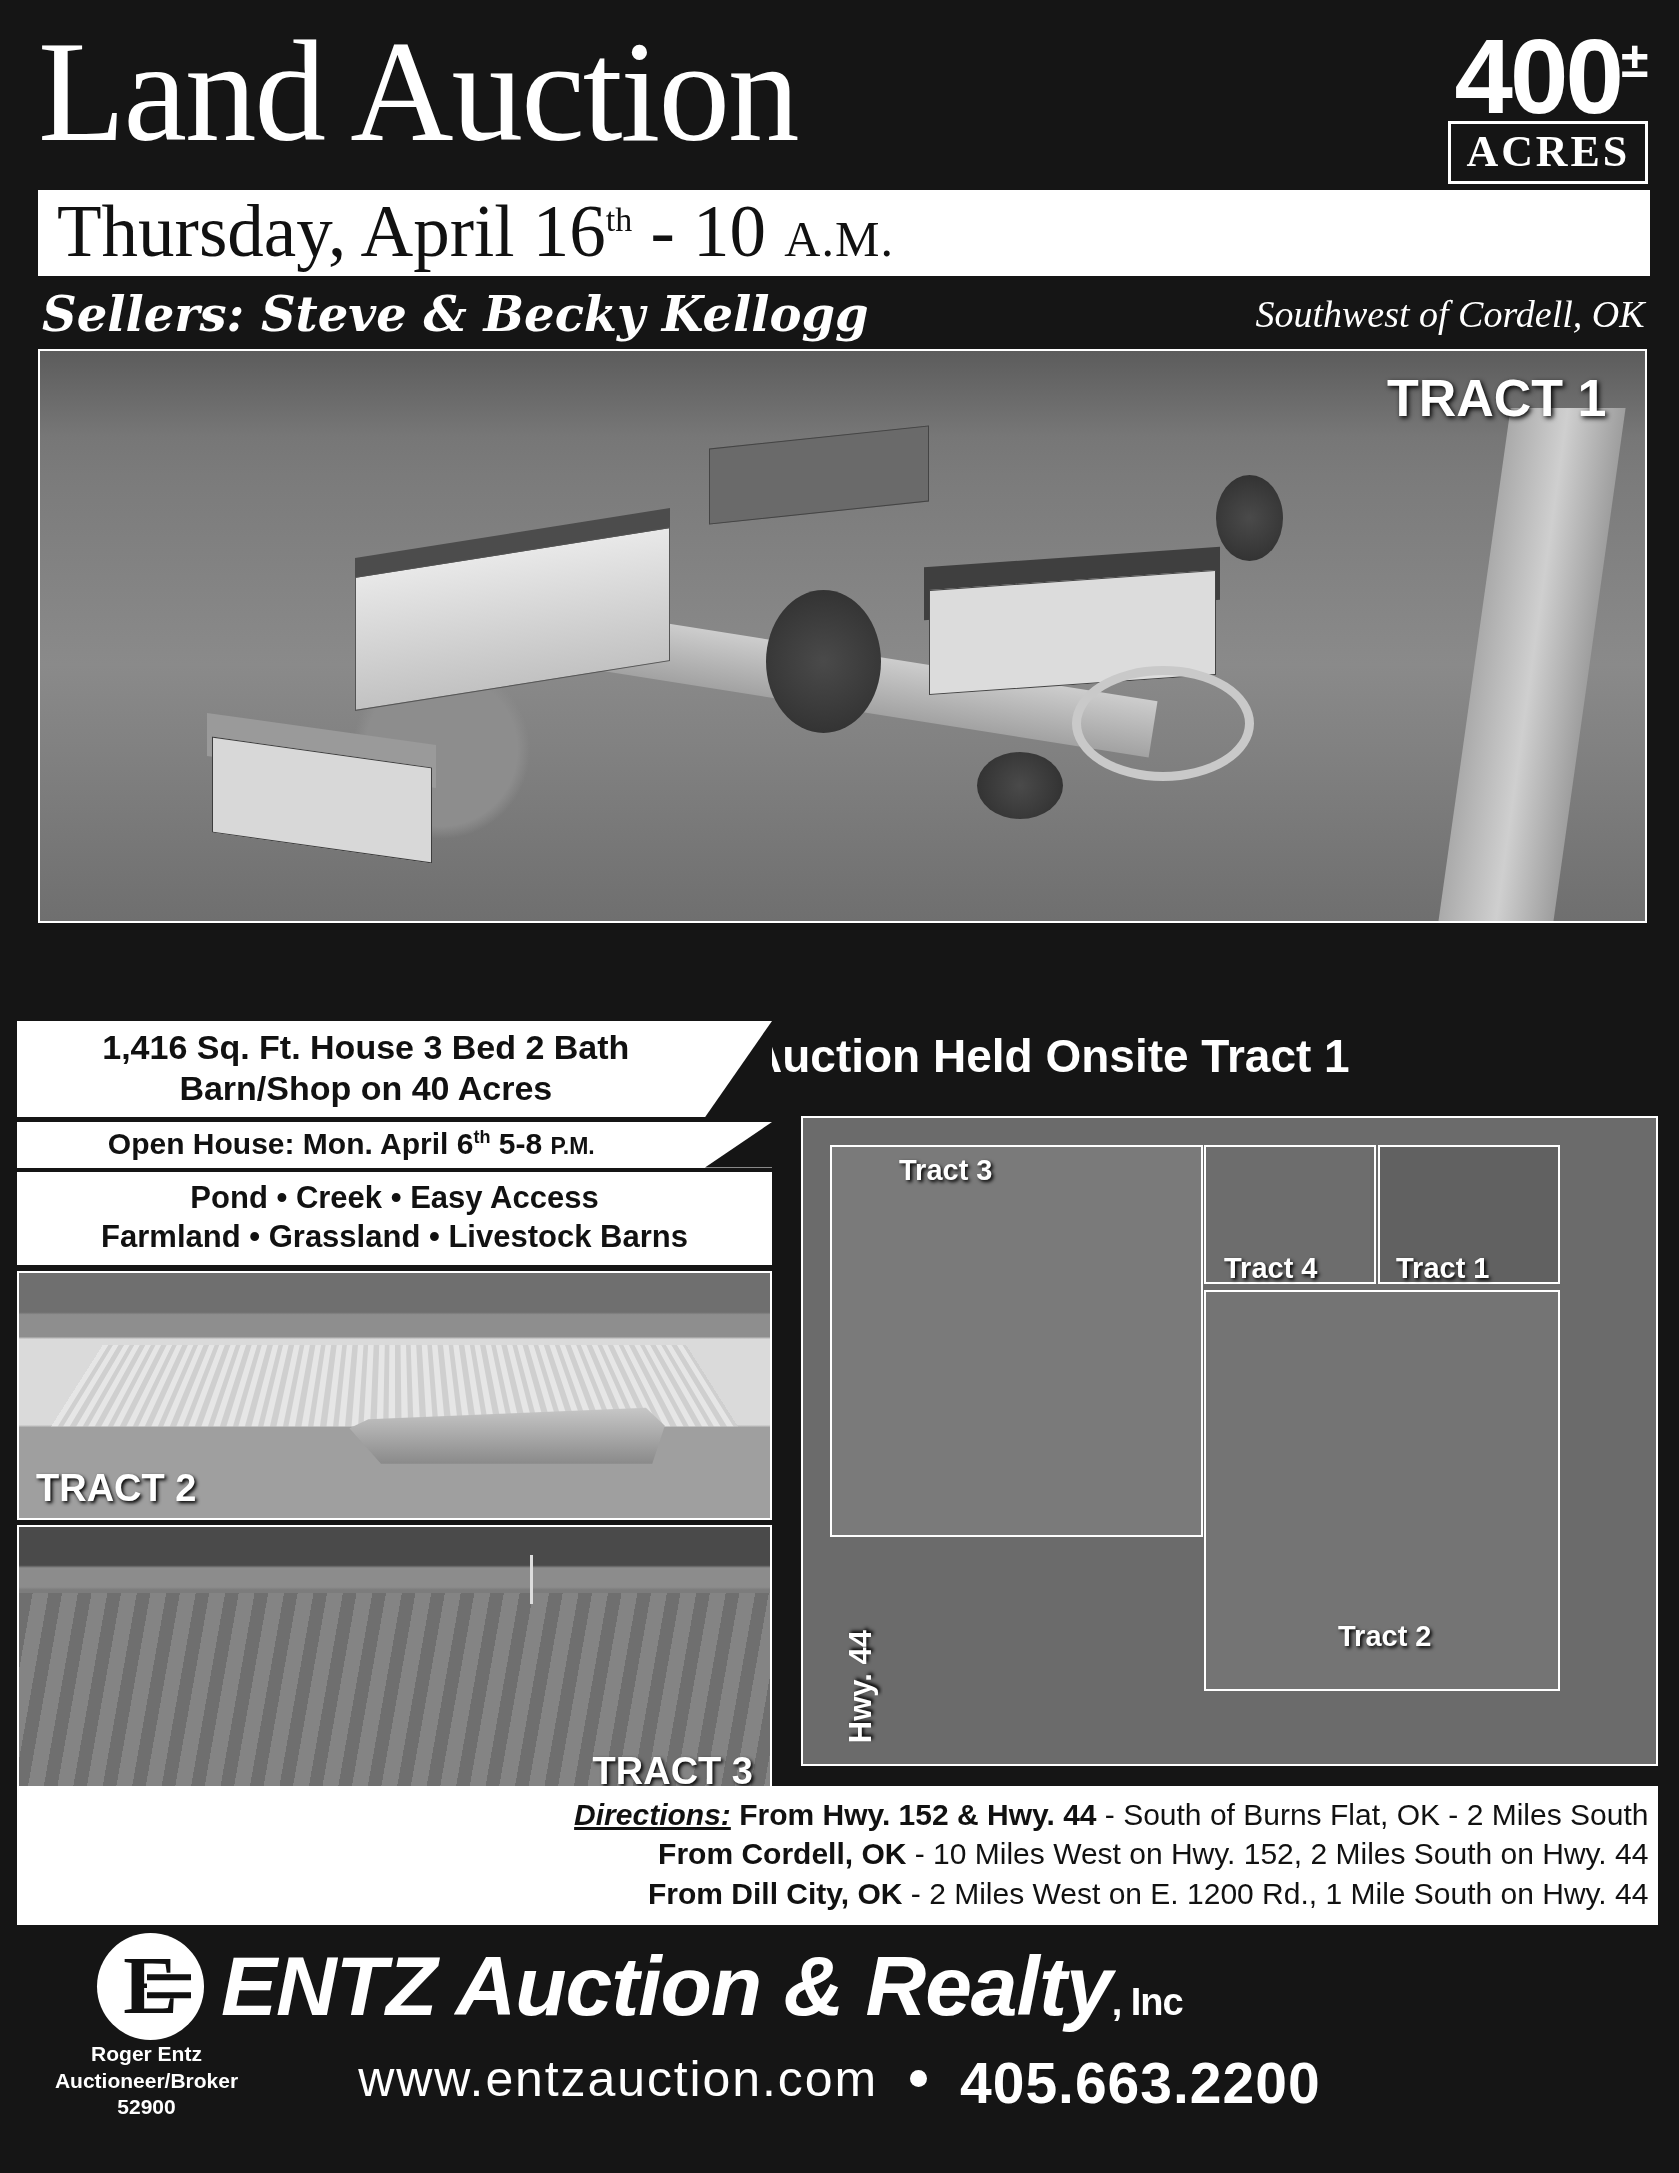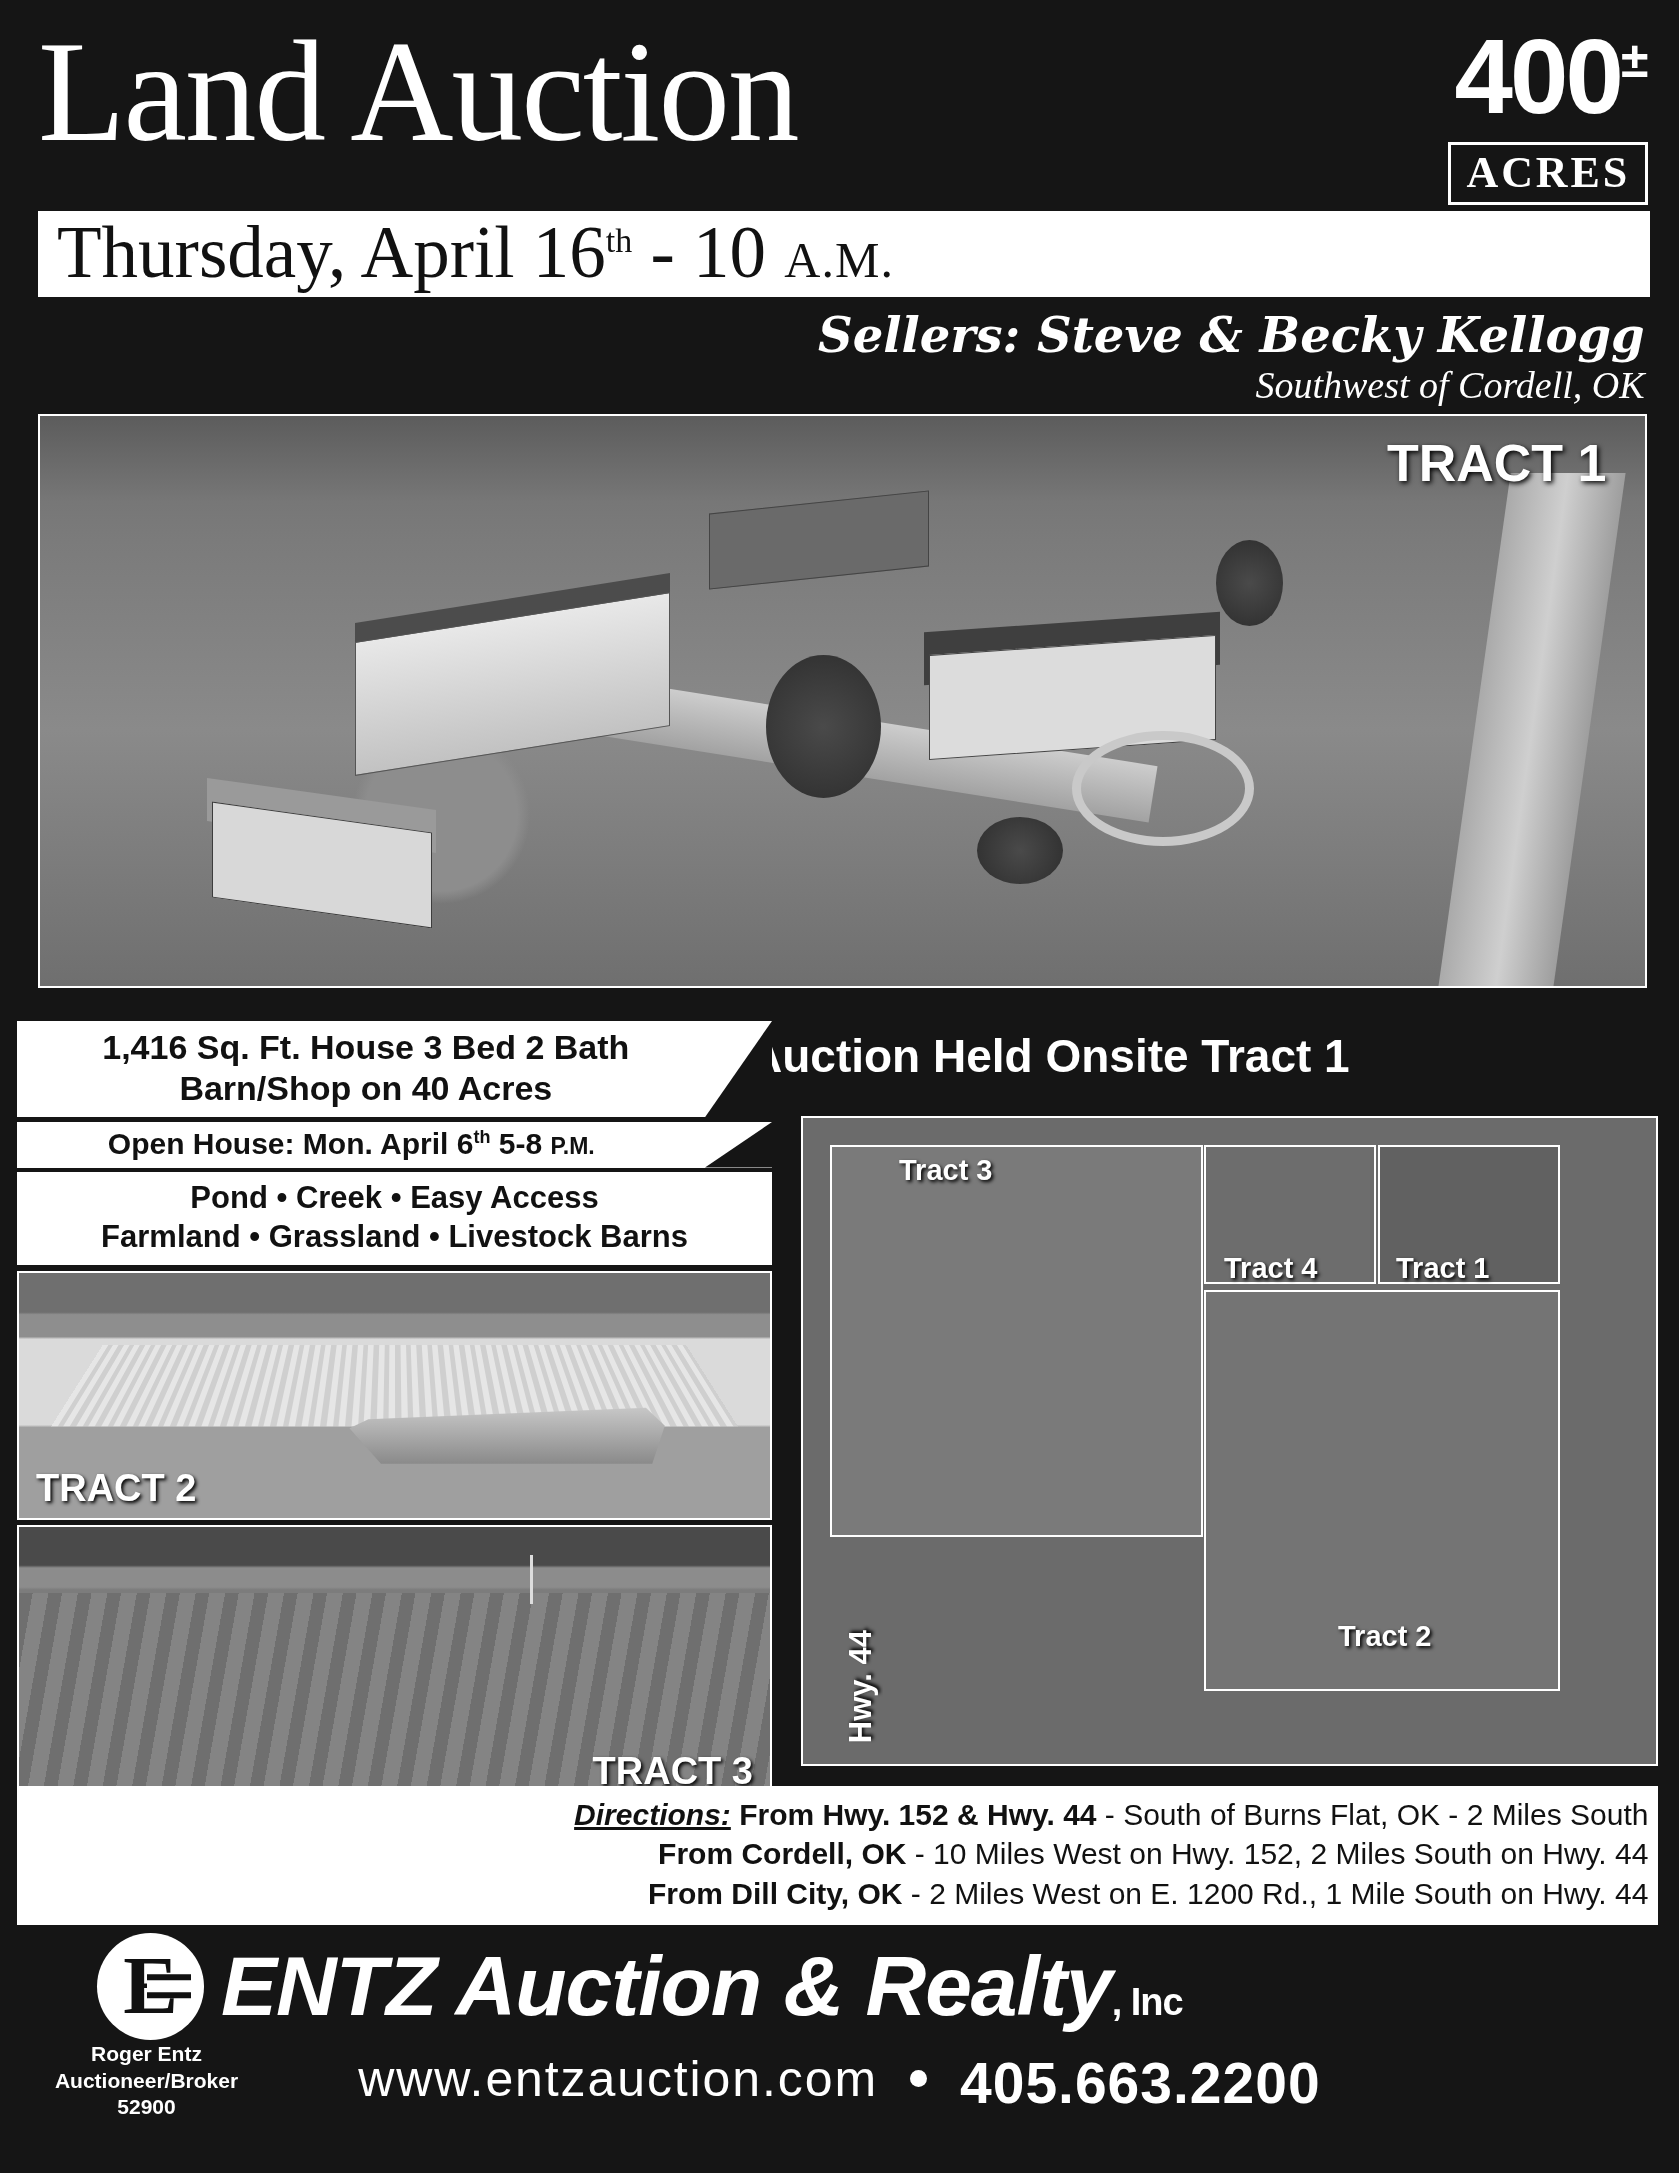--- a/index.html
+++ b/index.html
@@ -36,21 +36,21 @@
   .acres-num {
     font-family:"Liberation Sans", sans-serif;
     font-weight:bold;
     font-size:105px;
     line-height:0.85;
     letter-spacing:-2.9px;
   }
   .acres-num sup { font-size:50px; vertical-align:super; letter-spacing:0; }
   .acres-box {
     border:3.8px solid #fff;
-    margin-top:21px;
+    margin-top:0;
     padding:1.9px 15.3px 3.8px 15.3px;
     font-family:"Liberation Serif", serif;
     font-weight:bold;
     font-size:44px;
     letter-spacing:2.9px;
     display:inline-block;
   }
 
   
   .date-bar {
@@ -60,23 +60,22 @@
     font-family:"Liberation Serif", serif;
     font-size:73px;
     line-height:1.05;
     white-space:nowrap;
   }
   .date-bar sup { font-size:34px; }
   .date-bar .ampm { font-size:50px; letter-spacing:1px; }
 
   
   .sellers-row {
-    display:flex; align-items:flex-end; justify-content:space-between;
+    display:flex; align-items:center; justify-content:space-between;
     margin:9.6px 13.4px 7.6px 21px;
-    flex-direction:column;
   }
   .sellers {
     font-family:"DejaVu Serif", serif;
     font-style:italic;
     font-size:48px;
     font-weight:bold;
   }
   .region {
     font-family:"Liberation Serif", serif;
     font-style:italic;

